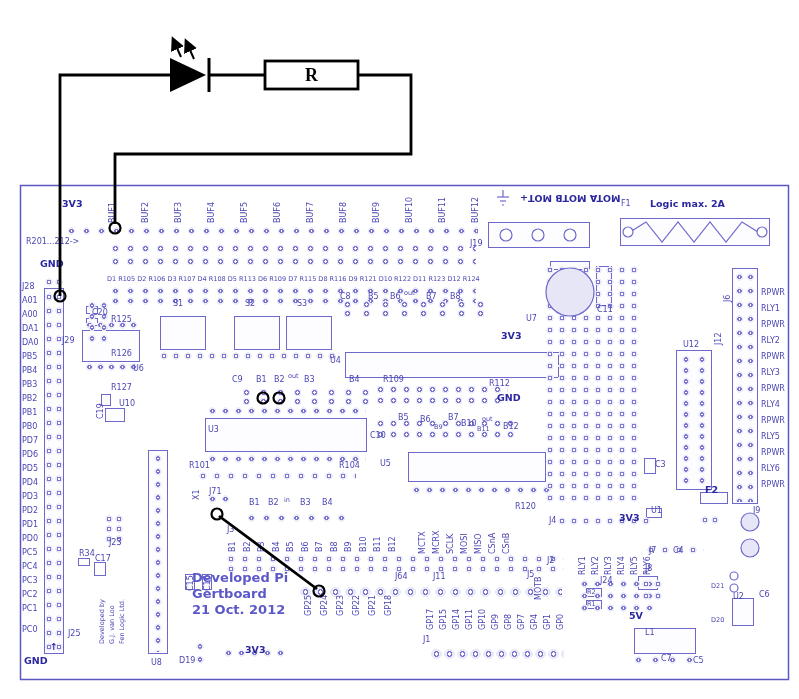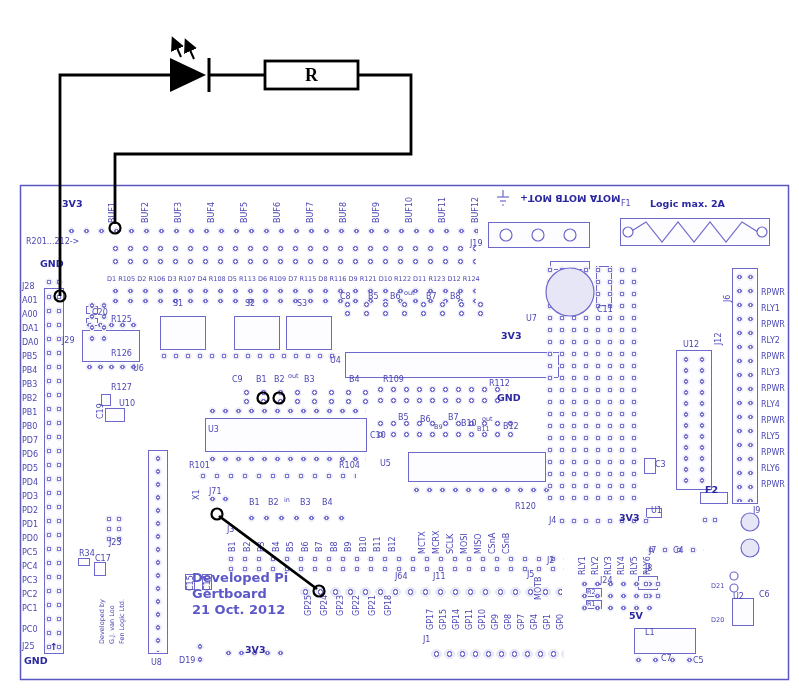--- a/index.html
+++ b/index.html
@@ -179,21 +179,21 @@
     <div class="lbl" style="left: 22px; top: 493px;">PD3</div>
     <div class="lbl" style="left: 22px; top: 507px;">PD2</div>
     <div class="lbl" style="left: 22px; top: 521px;">PD1</div>
     <div class="lbl" style="left: 22px; top: 535px;">PD0</div>
     <div class="lbl" style="left: 22px; top: 549px;">PC5</div>
     <div class="lbl" style="left: 22px; top: 563px;">PC4</div>
     <div class="lbl" style="left: 22px; top: 577px;">PC3</div>
     <div class="lbl" style="left: 22px; top: 591px;">PC2</div>
     <div class="lbl" style="left: 22px; top: 605px;">PC1</div>
     <div class="lbl" style="left: 22px; top: 626px;">PC0</div>
-    <div class="lbl" style="left: 22px; top: 643px;">J25</div>
+    <div class="lbl" style="left: 22px; top: 630px; padding-left: 46px;">J25</div>
     <div class="lbl bold" style="left: 24px; top: 656px;">GND</div>
     <div class="lbl bold" style="left: 50px; top: 642px;">↑</div>
     <div class="lbl" style="left: 62px; top: 337px;">J29</div>
     <div class="lbl" style="left: 92px; top: 309px;">C20</div>
     <div class="lbl" style="left: 111px; top: 316px;">R125</div>
     <div class="lbl" style="left: 111px; top: 350px;">R126</div>
     <div class="lbl" style="left: 111px; top: 384px;">R127</div>
     <div class="lbl" style="left: 133px; top: 365px;">U6</div>
     <div class="lbl" style="left: 173px; top: 300px;">S1</div>
     <div class="lbl" style="left: 245px; top: 300px;">S2</div>

